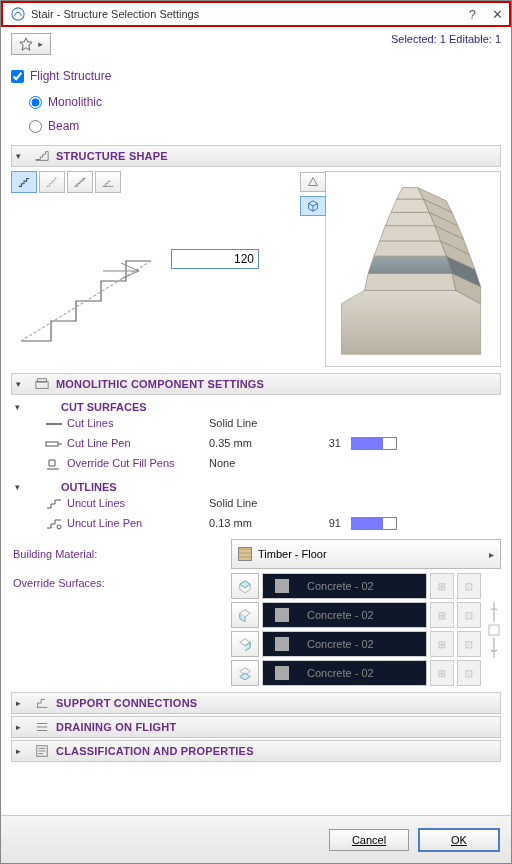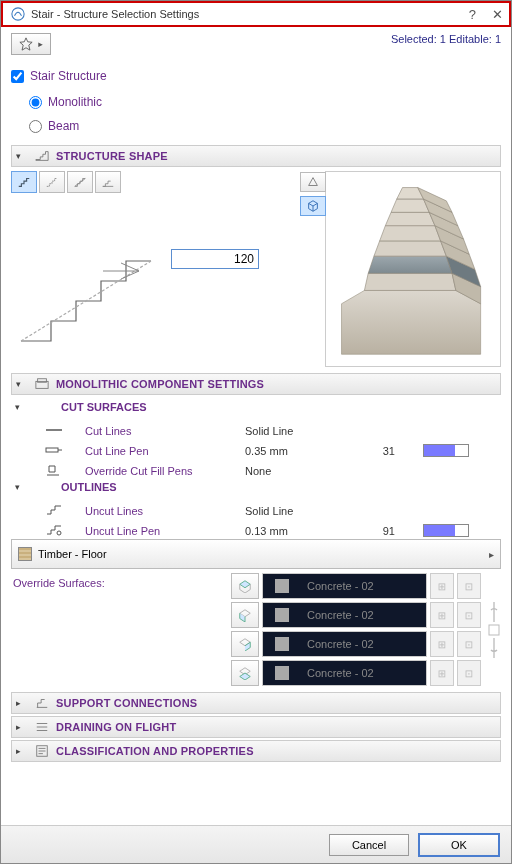--- a/index.html
+++ b/index.html
@@ -33,40 +33,40 @@
 .tool-btn { width: 26px; height: 22px; border: 1px solid #bbb; background: linear-gradient(#fff,#eaeaea); display: flex; align-items: center; justify-content: center; }
 .tool-btn.sel { background: #cfe6ff; border-color: #6aa3e6; }
 .side-tools { position: absolute; left: -26px; top: 0; display: flex; flex-direction: column; gap: 4px; }
 .diagram-box { margin-top: 48px; height: 110px; position: relative; }
 .diagram-svg { width: 200px; height: 110px; }
 .dim-input { position: absolute; top: 8px; left: 160px; width: 88px; height: 20px; border: 1px solid #5b8ed0; padding: 2px 4px; text-align: right; font-size: 12px; }
 .comp-body { margin-top: 2px; }
 .comp-sub { padding-left: 4px; }
 .sub-header { display: flex; align-items: center; gap: 6px; height: 20px; }
 .sub-title { color: #6b2d8a; font-weight: bold; font-size: 11px; }
-.prop-row { display: flex; align-items: flex-end; height: 20px; padding-left: 28px; gap: 20px; }
+.prop-row { display: flex; align-items: flex-start; height: 20px; padding-left: 28px; gap: 2px; }
 .prop-row .picon { width: 22px; height: 14px; display: inline-flex; align-items: center; justify-content: center; }
 .prop-row .pname { width: 140px; color: #6b2d8a; }
 .prop-row .pval { width: 100px; color: #333; }
 .prop-row .pidx { width: 38px; color: #333; text-align: right; padding-right: 8px; }
 .prop-row .pswatch { width: 46px; height: 13px; border: 1px solid #888; background: linear-gradient(90deg,#7a7aff 70%,#fff 70%); }
 .bm-row { display: flex; align-items: center; height: 26px; margin-top: 4px; gap: 6px; }
 .bm-label { color: #6b2d8a; width: 214px; padding-left: 2px; }
 .bm-dd { flex: 1; height: 30px; border: 1px solid #bbb; background: linear-gradient(#fff,#eaeaea); display: flex; align-items: center; padding: 0 6px; gap: 6px; position: relative; }
 .bm-dd::after { content: "▸"; position: absolute; right: 6px; color: #555; font-size: 10px; }
 .bm-swatch { width: 14px; height: 14px; border: 1px solid #888; background: repeating-linear-gradient(0deg,#d8c49a,#d8c49a 2px,#c9b07e 2px,#c9b07e 4px); }
 .ov-row { display: flex; margin-top: 6px; gap: 6px; }
 .ov-label { color: #6b2d8a; width: 214px; padding-left: 2px; padding-top: 4px; }
 .ov-grid { flex: 1; display: grid; grid-template-columns: 28px 1fr 24px 24px; grid-auto-rows: 26px; gap: 3px 3px; }
 .ov-btn { border: 1px solid #bbb; background: linear-gradient(#fff,#ececec); display: flex; align-items: center; justify-content: center; }
 .ov-wide { border: 1px solid #ccc; background: #0f172a; display: flex; align-items: center; gap: 18px; padding: 0 12px; color: #888; }
 .ov-sq { border: 1px solid #ccc; background: #f1f1f1; display: flex; align-items: center; justify-content: center; color: #bbb; font-size: 10px; }
 .ov-link { display: flex; flex-direction: column; justify-content: center; align-items: center; gap: 2px; margin-left: 2px; }
 .ov-swatch { width: 14px; height: 14px; border: 1px solid #aaa; background: #a9a9a9; }
-.footer { position: absolute; bottom: 0; left: 0; right: 0; height: 38px; background: linear-gradient(#f4f4f4,#e6e6e6); border-top: 1px solid #ccc; display: flex; justify-content: flex-end; align-items: center; gap: 10px; padding: 0 12px; }
+.footer { position: absolute; bottom: 0; left: 0; right: 0; height: 48px; background: linear-gradient(#f4f4f4,#e6e6e6); border-top: 1px solid #ccc; display: flex; justify-content: flex-end; align-items: center; gap: 10px; padding: 0 12px; text-decoration: underline; }
 .btn { width: 80px; height: 22px; border: 1px solid #999; background: linear-gradient(#fff,#e8e8e8); }
 .btn.primary { border: 1px solid #4a7dcf; outline: 1px solid #4a7dcf; }
 .sect-coll { margin-top: 4px; }
 .sect-coll .section-header { margin-top: 2px; }
 .preview-stairs { position: absolute; inset: 6px; }
 .spacer { flex: 1; }
 .tool-spacer { flex: 1; }
 .small-svg { width: 14px; height: 14px; }
 </style>
 </head>
@@ -92,21 +92,21 @@
     <div class="fav-btn">
       <svg class="small-svg" viewBox="0 0 16 16">
           <path d="M8 1l2 4.5 5 .5-3.8 3.3L12.5 15 8 12.3 3.5 15l1.3-5.7L1 6l5-.5z" fill="none" stroke="#555" stroke-width="1"></path>
         </svg>
     </div>
     <div class="sel-text">Selected: 1 Editable: 1</div>
   </div>
 
   <div class="checkbox-row">
     <input type="checkbox" checked="" style="">
-    <span class="checkbox-label">Stair Structure</span>
+    <span class="checkbox-label">Flight Structure</span>
   </div>
   <div class="radio-group">
     <div class="radio-row">
       <input type="radio" name="fs" checked="" style="">
       <span class="lbl">Monolithic</span>
     </div>
     <div class="radio-row">
       <input type="radio" name="fs" style="">
       <span class="lbl">Beam</span>
     </div>
@@ -278,20 +278,21 @@
           </span>
         <span class="pname">Uncut Line Pen</span>
         <span class="pval">0.13 mm</span>
         <span class="pidx">91</span>
         <span class="pswatch"></span>
       </div>
     </div>
   </div>
 
   <div class="bm-row">
+    <span class="bm-label">Building Material:</span>
     <div class="bm-dd">
       <span class="bm-swatch"></span>
       <span>Timber - Floor</span>
     </div>
   </div>
 
   <div class="ov-row">
     <span class="ov-label">Override Surfaces:</span>
     <div style="display:flex;gap:4px;flex:1">
       <div class="ov-grid">

